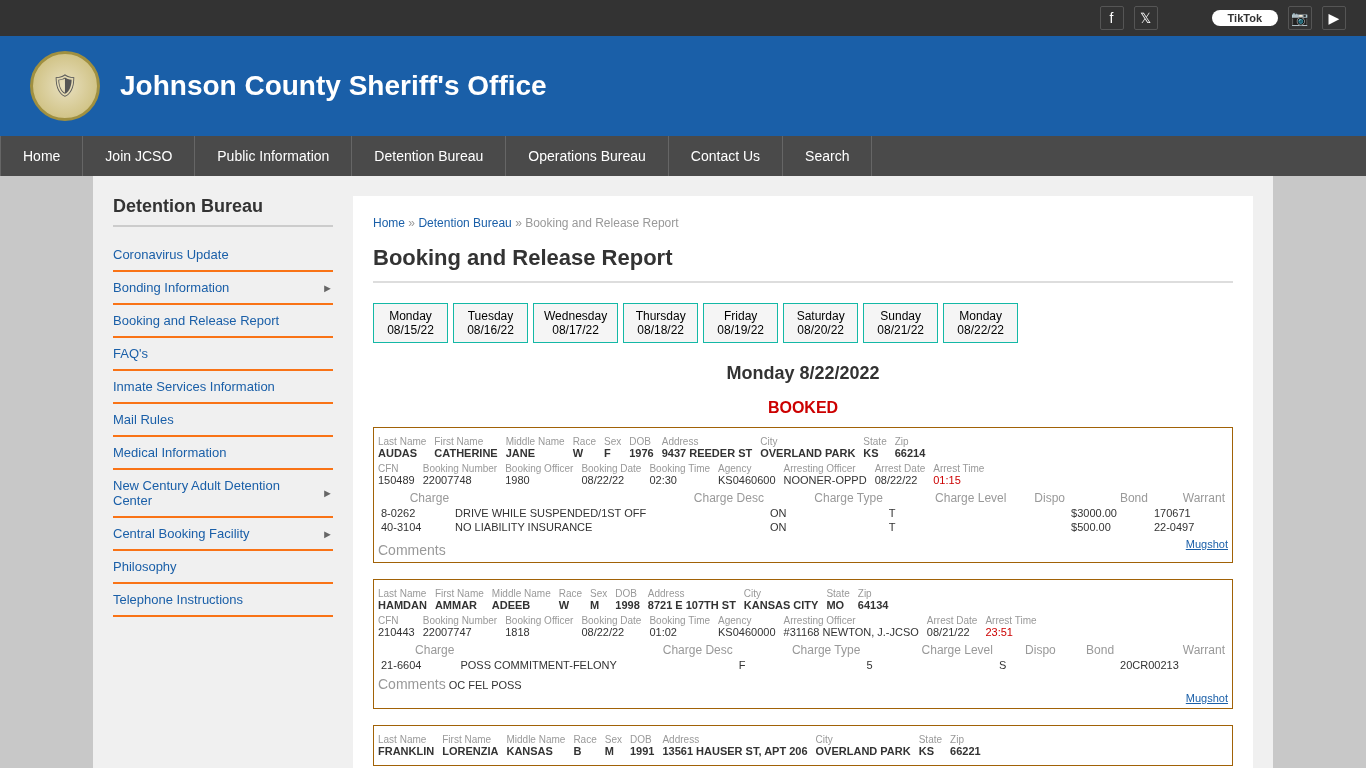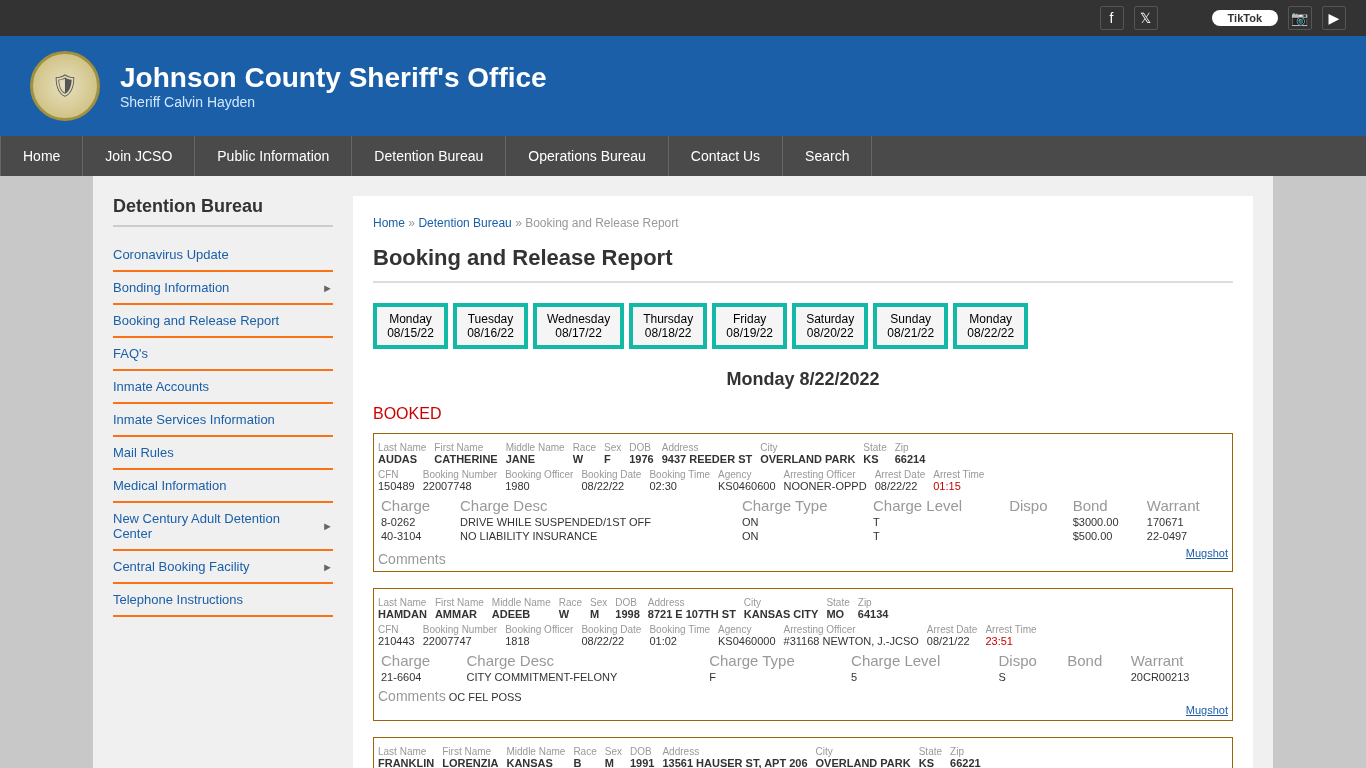--- a/index.html
+++ b/index.html
@@ -36,56 +36,55 @@
     
     #breadcrumb { font-size: 12px; color: #666; margin-bottom: 15px; }
     #breadcrumb a { color: #1a5fa8; text-decoration: none; }
     #breadcrumb span { color: #999; }
 
     
     #page-title { font-size: 22px; font-weight: bold; color: #333; border-bottom: 2px solid #ddd; padding-bottom: 10px; margin-bottom: 20px; }
 
     
     #date-nav { display: flex; gap: 5px; margin-bottom: 20px; flex-wrap: wrap; }
-    .date-btn { border: 4px solid #14b8a6; background: #f5f5f5; padding: 5px 10px; cursor: pointer; font-size: 12px; text-align: center; min-width: 75px; }
+    .date-btn { border: 1px solid #14b8a6; background: #f5f5f5; padding: 5px 10px; cursor: pointer; font-size: 12px; text-align: center; min-width: 75px; }
 
     
     #report-date { text-align: center; font-size: 18px; font-weight: bold; margin-bottom: 15px; }
-    .booked-header { color: #cc0000; font-size: 16px; font-weight: normal; margin-bottom: 10px; }
+    .booked-header { text-align: center; color: #cc0000; font-size: 16px; font-weight: bold; margin-bottom: 10px; }
 
     
     .inmate-card { border: 1px solid #a16207; padding: 4px; margin-bottom: 16px; background: #fff; font-size: 11px; }
     .mugshot-link { color: #1a5fa8; text-decoration: underline; cursor: pointer; font-size: 11px; }
     .comments-label { color: #999; font-size: 14px; margin-top: 4px; text-align: right; }
     .red-text { color: #cc0000; }
     .inmate-field { display: flex; flex-direction: column; }
     .field-label { font-size: 10px; color: #999; }
     .field-value { font-size: 11px; font-weight: bold; }
     .field-value-normal { font-size: 11px; }
     .charge-table { width: 100%; border-collapse: collapse; margin-top: 4px; font-size: 11px; }
-    .charge-table th { color: #999; font-size: 15px; font-weight: normal; text-align: left; padding: 1px 3px; }
+    .charge-table th { color: #999; font-size: 12px; font-weight: normal; text-align: right; padding: 1px 3px; }
     .charge-table td { padding: 1px 3px; }
     .detail-grid { display: flex; gap: 8px; flex-wrap: wrap; margin: 4px 0; }
   </style>
 </head>
 <body>
 
 <div id="top-bar">
   <div class="social-icon">f</div>
   <div class="social-icon">𝕏</div>
   <div class="tiktok-btn">TikTok</div>
   <div class="social-icon">📷</div>
   <div class="social-icon">▶</div>
 </div>
 
 <div id="header">
   <div id="badge">🛡</div>
   <div id="header-text">
     <h1>Johnson County Sheriff's Office</h1>
-    <p>Sheriff Calvin Hayden</p>
   </div>
 </div>
 
 <div id="nav">
   <div class="nav-item">Home</div>
   <div class="nav-item">Join JCSO</div>
   <div class="nav-item">Public Information</div>
   <div class="nav-item">Detention Bureau</div>
   <div class="nav-item">Operations Bureau</div>
   <div class="nav-item">Contact Us</div>
@@ -104,38 +103,38 @@
       <span>Bonding Information</span>
       <span class="sidebar-arrow">►</span>
     </a>
     <a class="sidebar-link">
       <span>Booking and Release Report</span>
     </a>
     <a class="sidebar-link">
       <span>FAQ's</span>
     </a>
     <a class="sidebar-link">
-      <span>Inmate Accounts</span>
-    </a>
-    <a class="sidebar-link">
       <span>Inmate Services Information</span>
     </a>
     <a class="sidebar-link">
       <span>Mail Rules</span>
     </a>
     <a class="sidebar-link">
       <span>Medical Information</span>
     </a>
     <a class="sidebar-link">
       <span>New Century Adult Detention Center</span>
       <span class="sidebar-arrow">►</span>
     </a>
     <a class="sidebar-link">
       <span>Central Booking Facility</span>
       <span class="sidebar-arrow">►</span>
+    </a>
+    <a class="sidebar-link">
+      <span>Philosophy</span>
     </a>
     <a class="sidebar-link">
       <span>Telephone Instructions</span>
     </a>
   </div>
 
   <div id="main">
 
     <div id="breadcrumb">
       <a>Home</a>
@@ -371,21 +370,21 @@
             <th>Charge Type</th>
             <th>Charge Level</th>
             <th>Dispo</th>
             <th>Bond</th>
             <th>Warrant</th>
           </tr>
         </thead>
         <tbody>
           <tr>
             <td>21-6604</td>
-            <td>CITY COMMITMENT-FELONY</td>
+            <td>POSS COMMITMENT-FELONY</td>
             <td>F</td>
             <td>5</td>
             <td>S</td>
             <td></td>
             <td>20CR00213</td>
           </tr>
         </tbody>
       </table>
       <div style="margin-top:4px;">
         <span class="comments-label">Comments</span>

